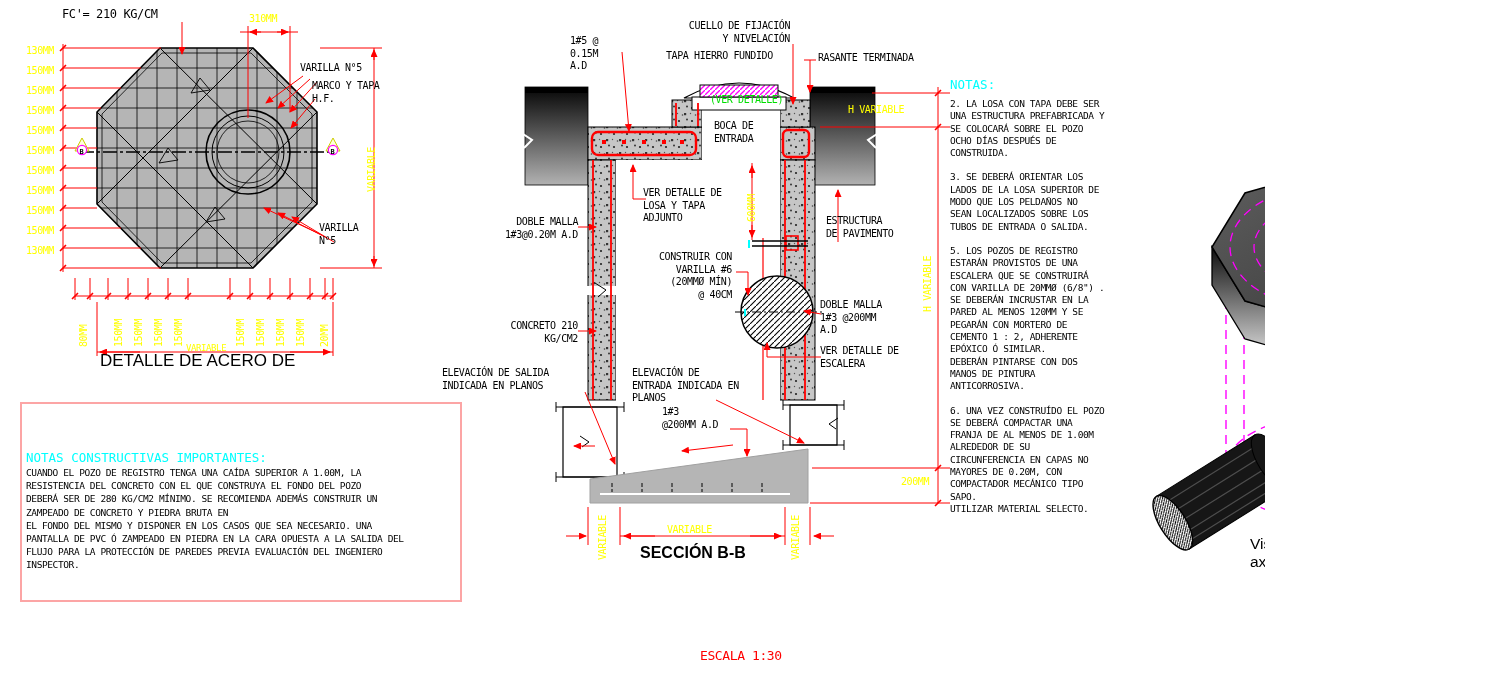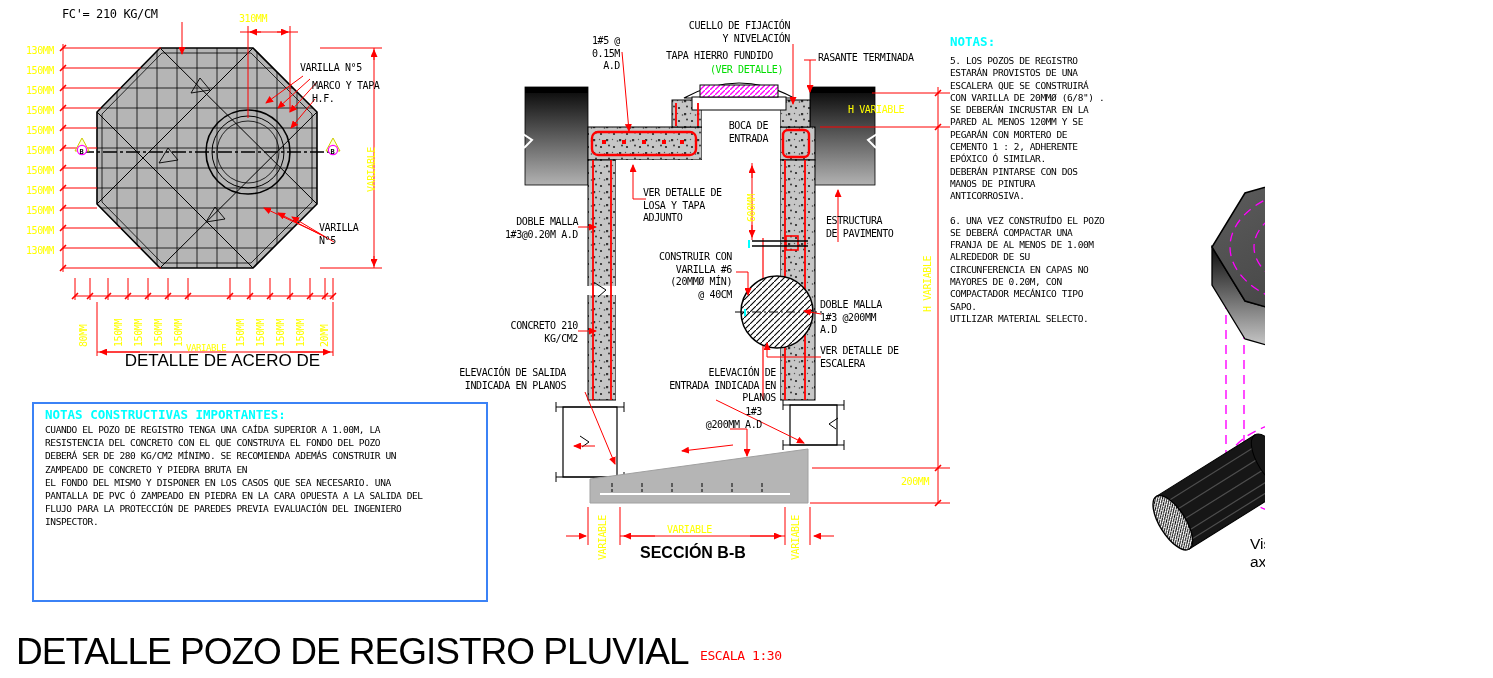--- a/index.html
+++ b/index.html
@@ -2,33 +2,33 @@
 <html><head>
 <meta charset="utf-8">
 <style>
   html,body{margin:0;padding:0;background:#fff;}
   #sheet{position:relative;width:1265px;height:678px;background:#fff;overflow:hidden;
          font-family:"DejaVu Sans Mono",monospace;}
   #art{position:absolute;left:0;top:0;}
   .lbl{position:absolute;font:10px "DejaVu Sans Mono",monospace;color:#000;
        white-space:pre-line;line-height:12.5px;letter-spacing:-0.4px;}
   .yellow{color:#ffff00;}
-  .cyan{color:#00ffff;font-weight:bold;}
+  .cyan{color:#00ffff;font-weight:normal;margin-top:43px;}
   .red{color:#ff0000;}
-  .green{color:#00dd00;}
+  .green{color:#00dd00;margin-top:30px;}
   .vlbl{position:absolute;font:10px "DejaVu Sans Mono",monospace;color:#ffff00;
         transform-origin:0 0;transform:rotate(-90deg);white-space:nowrap;letter-spacing:-0.4px;}
   .rt{text-align:right;}
-  .ct{text-align:right;}
+  .ct{text-align:left;}
   .cap{position:absolute;font-family:"Liberation Sans",sans-serif;color:#000;}
   .notes{position:absolute;left:950px;top:34px;width:200px;}
   .notes .item{font:9.5px "DejaVu Sans Mono",monospace;line-height:12.3px;
                letter-spacing:-0.4px;white-space:pre-line;color:#000;margin-bottom:12px;}
-  .cbox{position:absolute;left:32px;top:402px;width:430px;height:190px;
-        border:2px solid #3b82f6;padding:3px 11px;}
+  .cbox{position:absolute;left:20px;top:402px;width:430px;height:190px;
+        border:2px solid #fca5a5;padding:3px 4px;}
   .cbox .body{font:9.5px "DejaVu Sans Mono",monospace;line-height:13.2px;
               letter-spacing:-0.4px;white-space:pre-line;}
   .bigtitle{position:absolute;left:16px;top:631px;font:37px "Liberation Sans",sans-serif;
             color:#000;letter-spacing:-1px;}
 </style>
 </head>
 <body>
 
 <div id="sheet">
 
@@ -256,21 +256,21 @@
     <g transform="translate(1222,492) rotate(-32)">
       <rect x="-58" y="-31" width="116" height="62" fill="#161616" stroke="#000"></rect>
       <path d="M-58,-21H58 M-58,-9H58 M-58,3H58 M-58,15H58 M-58,24H58" stroke="#4d4d4d" stroke-width="1.2"></path>
       <ellipse cx="58" cy="0" rx="13" ry="31" fill="#161616" stroke="#000"></ellipse>
       <ellipse cx="-58" cy="0" rx="13" ry="31" fill="url(#hatchDense)" stroke="#000" stroke-width="1.4"></ellipse>
     </g>
   </g>
 </svg>
 
 <div class="lbl" style="left:62px;top:8px;font-size:12px">FC'= 210 KG/CM</div>
-<div class="lbl yellow" style="left:239px;top:13px">310MM</div>
+<div class="lbl yellow" style="left:249px;top:13px">310MM</div>
 
 <div class="lbl yellow rt" style="left:2px;top:45px;width:52px">130MM</div>
 <div class="lbl yellow rt" style="left:2px;top:65px;width:52px">150MM</div>
 <div class="lbl yellow rt" style="left:2px;top:85px;width:52px">150MM</div>
 <div class="lbl yellow rt" style="left:2px;top:105px;width:52px">150MM</div>
 <div class="lbl yellow rt" style="left:2px;top:125px;width:52px">150MM</div>
 <div class="lbl yellow rt" style="left:2px;top:145px;width:52px">150MM</div>
 <div class="lbl yellow rt" style="left:2px;top:165px;width:52px">150MM</div>
 <div class="lbl yellow rt" style="left:2px;top:185px;width:52px">150MM</div>
 <div class="lbl yellow rt" style="left:2px;top:205px;width:52px">150MM</div>
@@ -340,20 +340,30 @@
 <div class="lbl ct" style="left:662px;top:406px;width:100px">1#3
 @200MM A.D</div>
 <div class="lbl yellow" style="left:901px;top:476px">200MM</div>
 <div class="vlbl" style="left:597px;top:560px">VARIABLE</div>
 <div class="lbl yellow" style="left:667px;top:524px">VARIABLE</div>
 <div class="vlbl" style="left:790px;top:560px">VARIABLE</div>
 <div class="cap" style="left:640px;top:544px;font-size:16px;font-weight:bold">SECCIÓN B-B</div>
 
 <div class="notes">
   <div class="cyan" style="font-size:12.5px;margin-bottom:6px">NOTAS:</div>
+  <div class="item">2. LA LOSA CON TAPA DEBE SER
+UNA ESTRUCTURA PREFABRICADA Y
+SE COLOCARÁ SOBRE EL POZO
+OCHO DÍAS DESPUÉS DE
+CONSTRUIDA.</div>
+  <div class="item">3. SE DEBERÁ ORIENTAR LOS
+LADOS DE LA LOSA SUPERIOR DE
+MODO QUE LOS PELDAÑOS NO
+SEAN LOCALIZADOS SOBRE LOS
+TUBOS DE ENTRADA O SALIDA.</div>
   <div class="item">5. LOS POZOS DE REGISTRO
 ESTARÁN PROVISTOS DE UNA
 ESCALERA QUE SE CONSTRUIRÁ
 CON VARILLA DE 20MMØ (6/8") .
 SE DEBERÁN INCRUSTAR EN LA
 PARED AL MENOS 120MM Y SE
 PEGARÁN CON MORTERO DE
 CEMENTO 1 : 2, ADHERENTE
 EPÓXICO Ó SIMILAR.
 DEBERÁN PINTARSE CON DOS
@@ -375,17 +385,16 @@
   <div class="body" style="color:#000">CUANDO EL POZO DE REGISTRO TENGA UNA CAÍDA SUPERIOR A  1.00M, LA
 RESISTENCIA DEL CONCRETO CON EL QUE CONSTRUYA EL FONDO DEL POZO
 DEBERÁ SER DE 280 KG/CM2 MÍNIMO. SE RECOMIENDA ADEMÁS CONSTRUIR UN
 ZAMPEADO DE CONCRETO Y PIEDRA BRUTA EN
 EL FONDO DEL MISMO Y DISPONER EN LOS CASOS QUE SEA NECESARIO. UNA
 PANTALLA DE PVC Ó ZAMPEADO EN PIEDRA EN LA CARA OPUESTA A LA SALIDA DEL
 FLUJO PARA LA PROTECCIÓN DE PAREDES PREVIA EVALUACIÓN DEL INGENIERO
 INSPECTOR.</div>
 </div>
 
-<div class="bigtitle">DETALLE POZO DE REGISTRO PLUVIAL</div>
 <div class="lbl red" style="left:700px;top:650px;font-size:13px">ESCALA 1:30</div>
 <div class="cap" style="left:1250px;top:535px;font-size:15.5px">Vista axonométrica</div>
 
 </div>
 
 </body></html>

